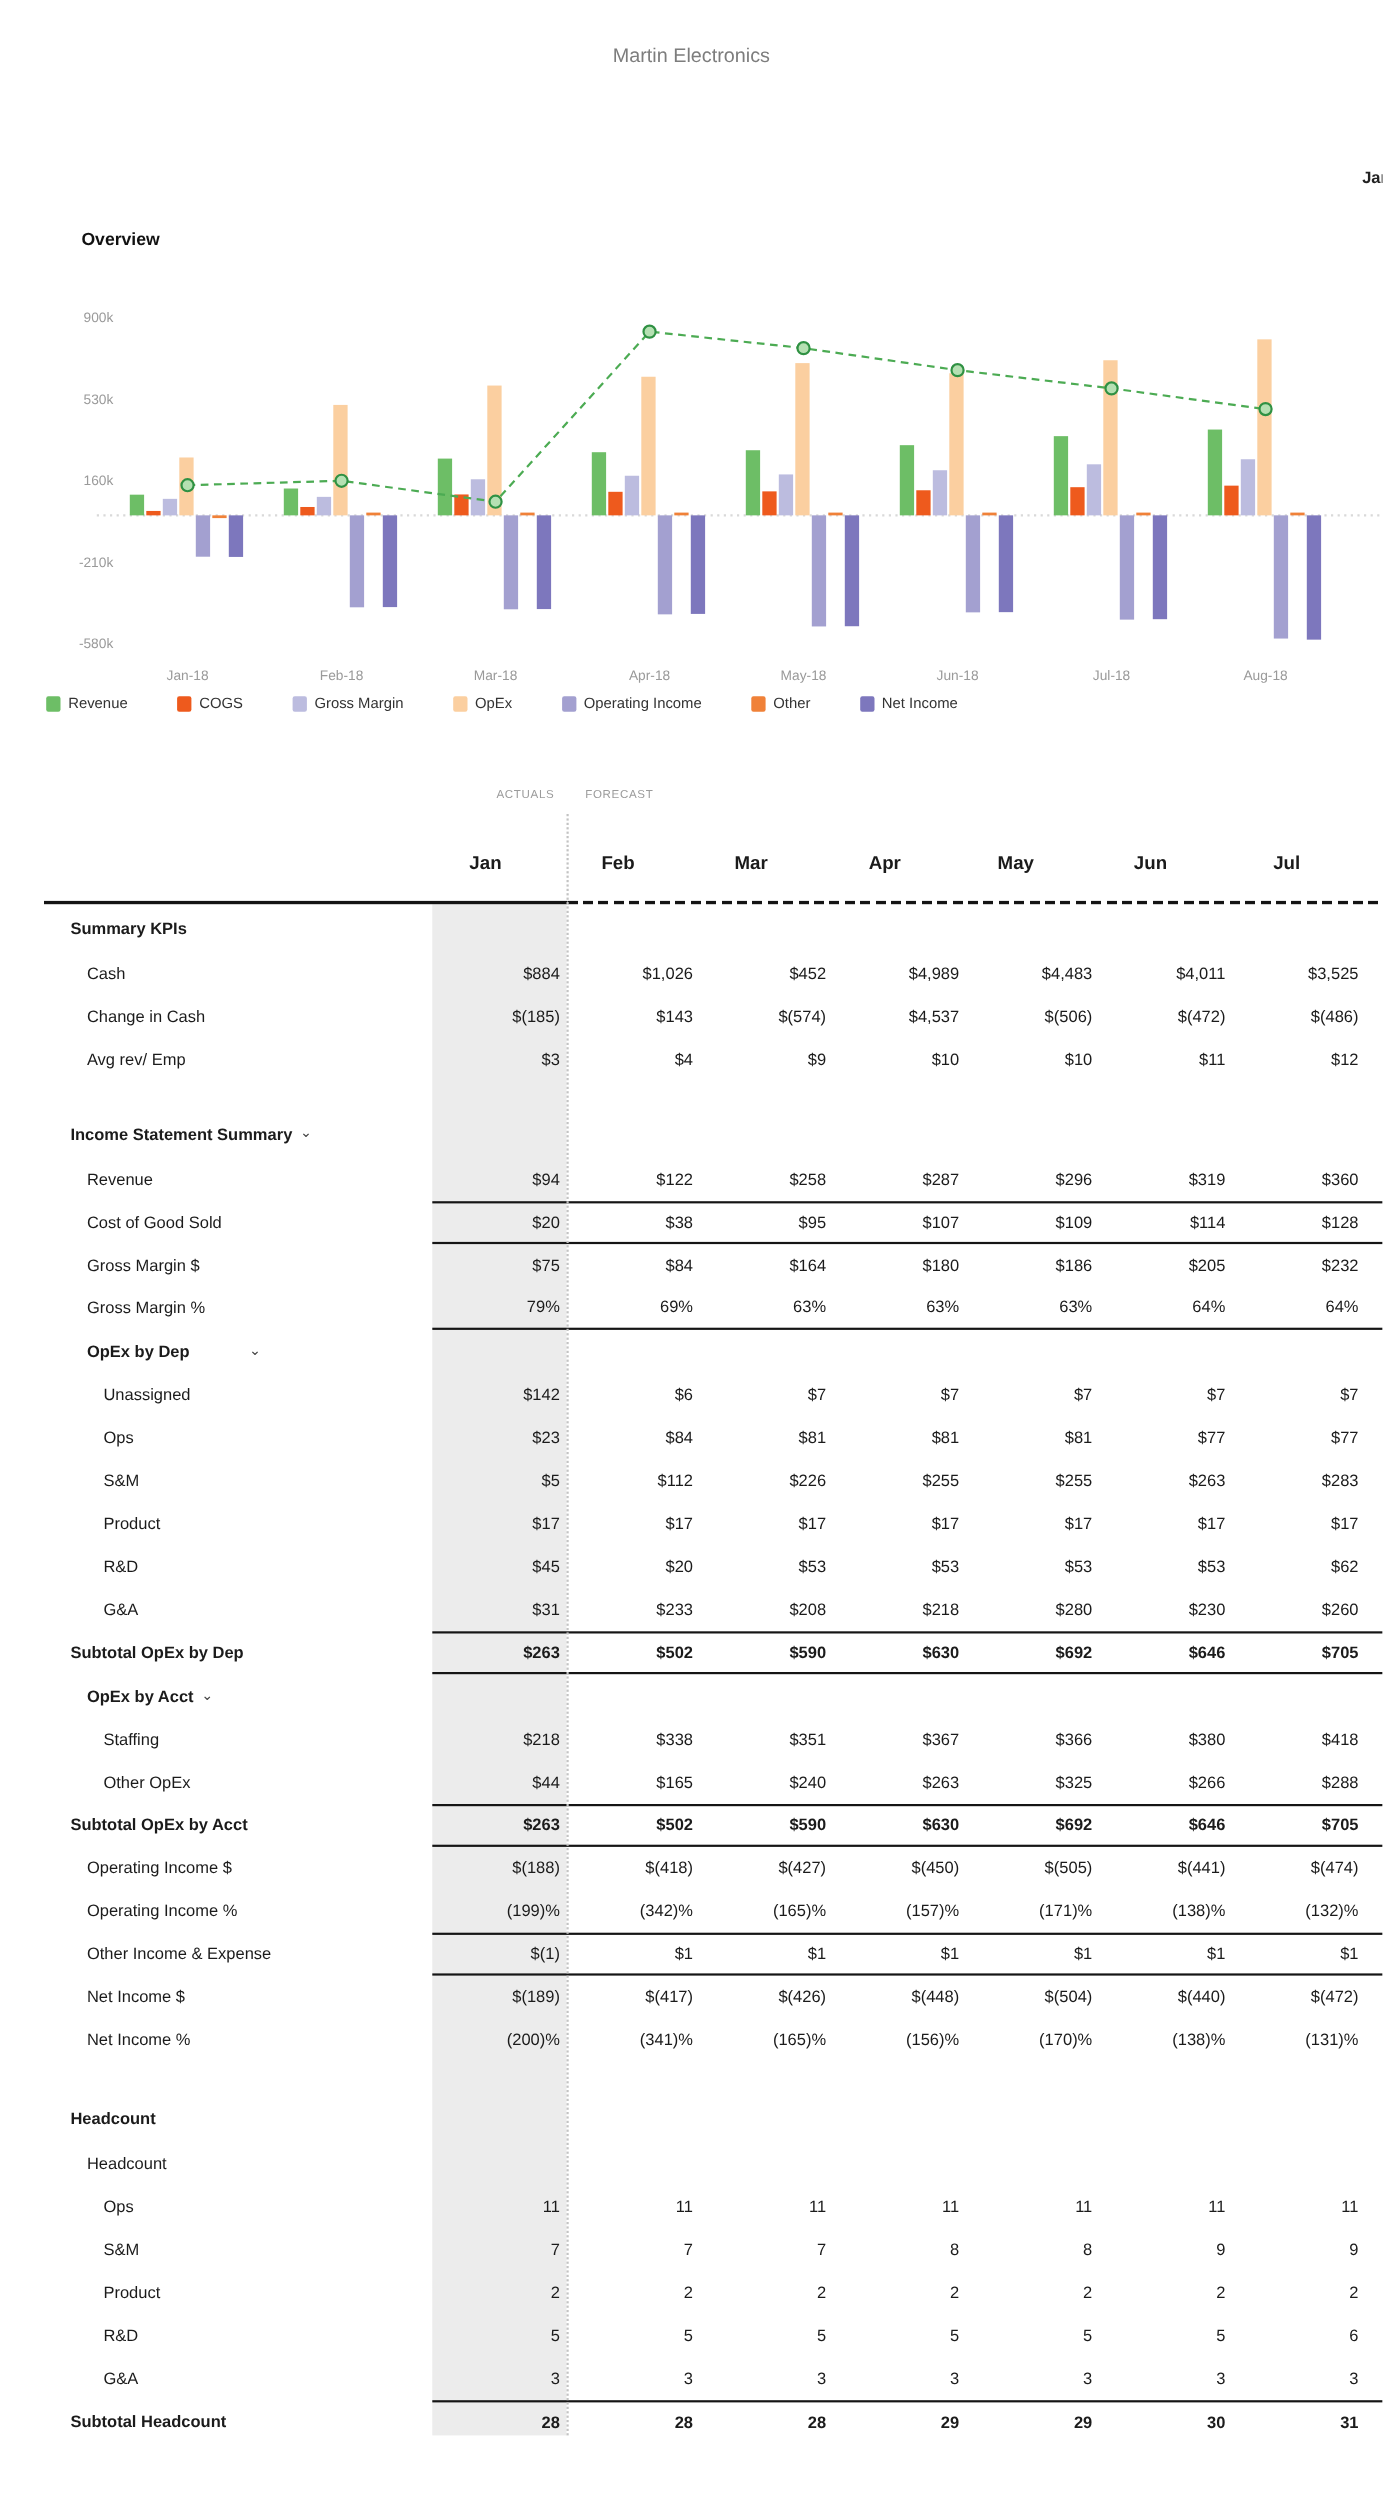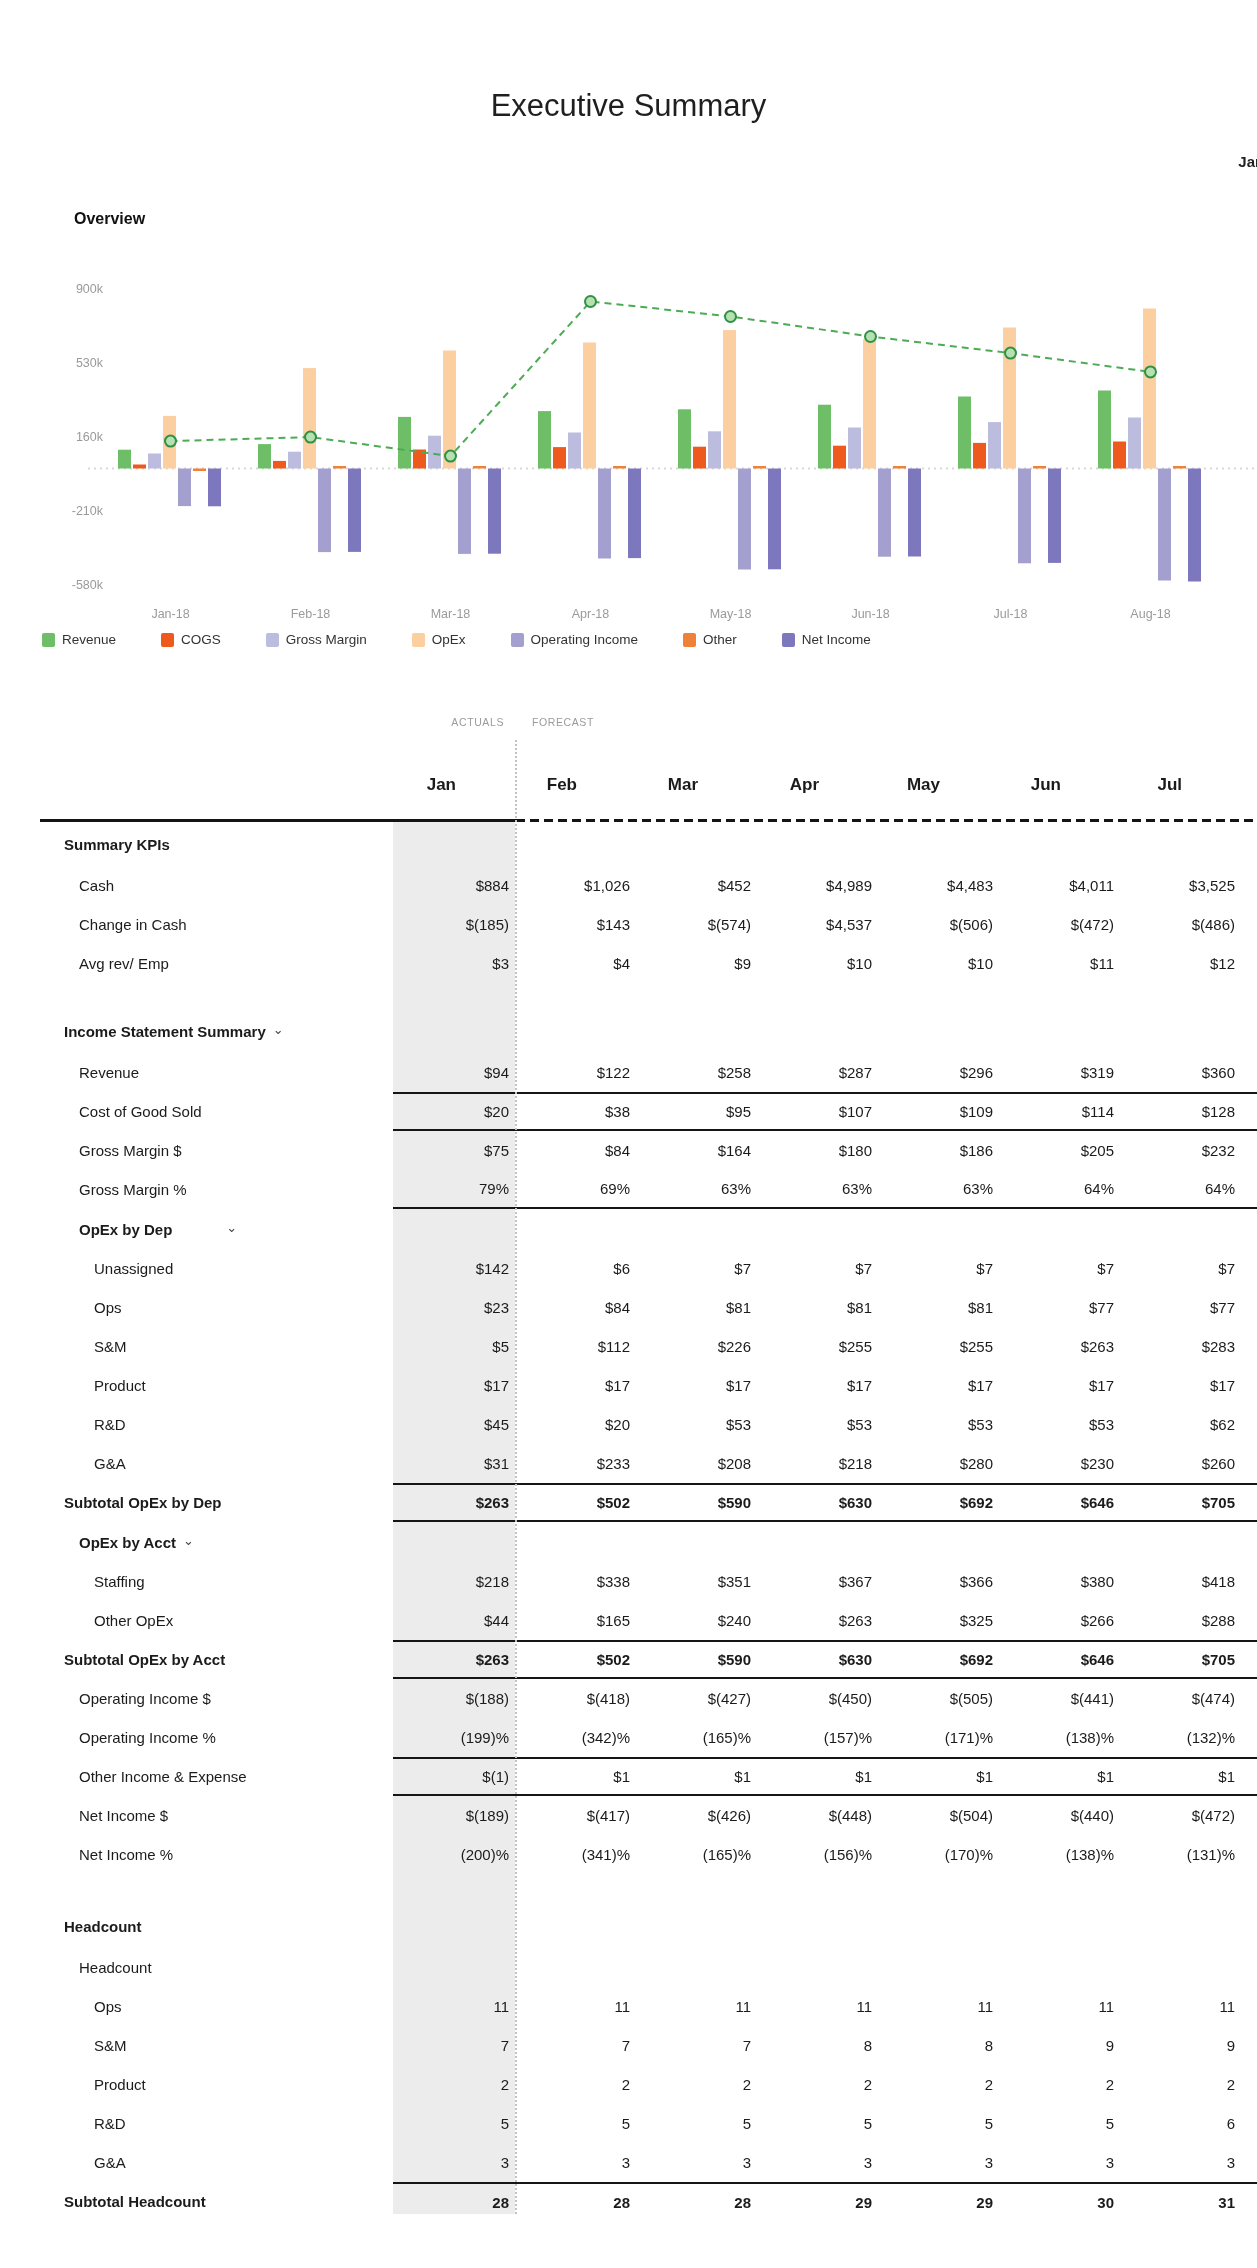--- a/index.html
+++ b/index.html
@@ -56,21 +56,21 @@
   .b-top{border-top:2px solid #151515;}
   .b-bottom{border-bottom:2px solid #151515;}
   .chev{margin-left:7px;font-size:13px;color:#444;font-weight:400;line-height:1;
     transform:translateY(-2px);cursor:pointer;}
 </style>
 </head>
 <body>
 
 <div id="page">
 
-  <div class="t-main">Executive Summary</div>
+  <div class="t-company">Martin Electronics</div>
   <div class="t-period">Jan - Dec</div>
   <div class="t-overview">Overview</div>
 
   <div id="chart-wrap"><svg width="1257" height="370">
         <text x="103" y="27" text-anchor="end" font-size="12.5" fill="#9a9a9a">900k</text>
         <text x="103" y="101" text-anchor="end" font-size="12.5" fill="#9a9a9a">530k</text>
         <text x="103" y="175" text-anchor="end" font-size="12.5" fill="#9a9a9a">160k</text>
         <text x="103" y="249" text-anchor="end" font-size="12.5" fill="#9a9a9a">-210k</text>
         <text x="103" y="323" text-anchor="end" font-size="12.5" fill="#9a9a9a">-580k</text>
         <line x1="88" y1="202.5" x2="1257" y2="202.5" stroke="#d9d9d9" stroke-width="2" stroke-dasharray="2 4"></line>

